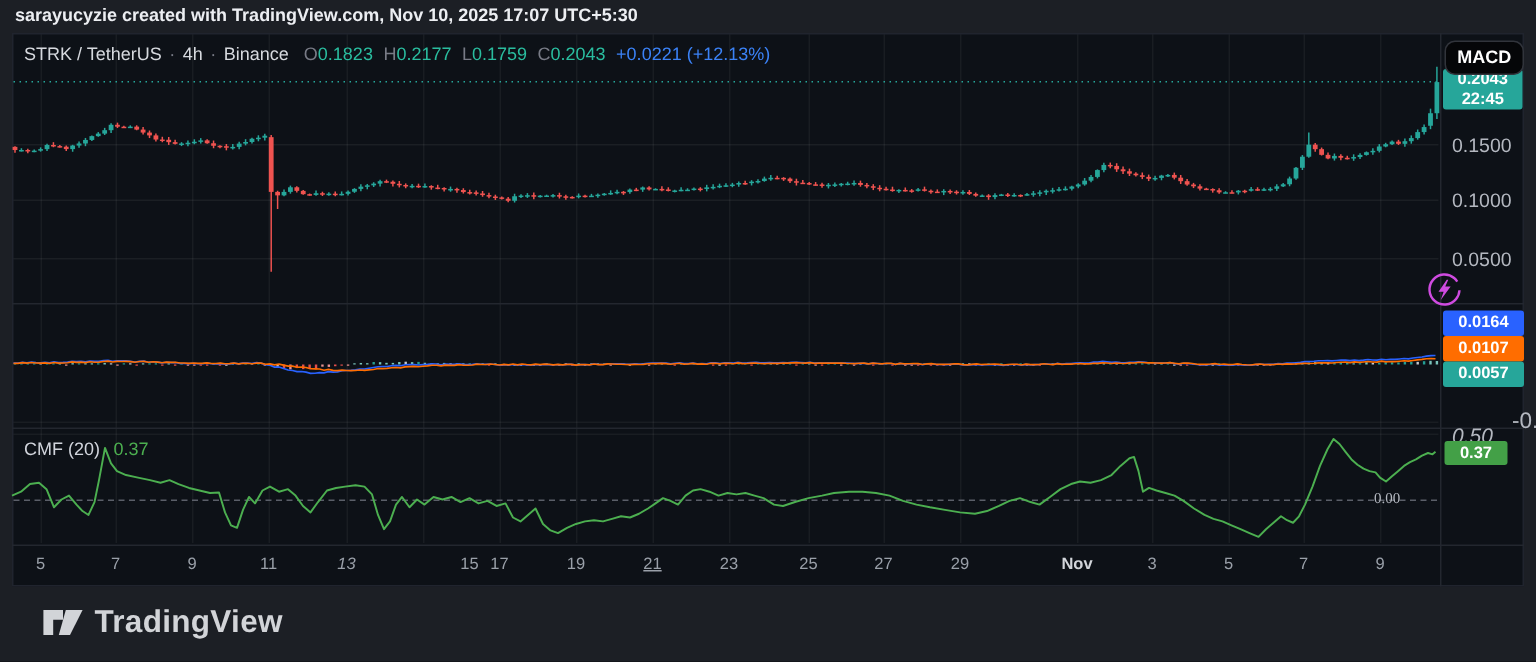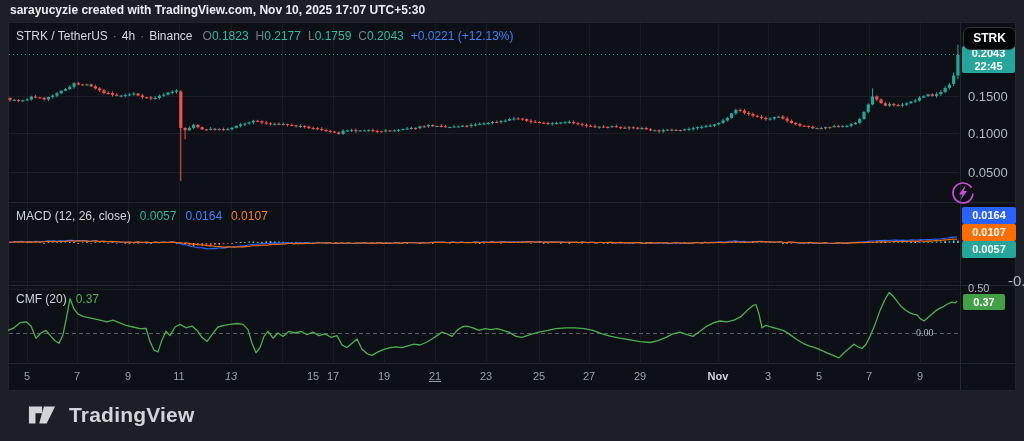--- a/index.html
+++ b/index.html
@@ -20,36 +20,36 @@
   .ohlc-v{color:#2abd9f;margin-right:7px;}
   .lg-change{color:#3b82f6;}
   .lg-title{color:#d1d4dc;margin-right:9px;}
   .val-teal{color:#26b69c;margin-right:9px;}
   .val-blue{color:#3b82ff;margin-right:9px;}
   .val-orange{color:#f7821b;}
   .val-green{color:#4caf50;font-weight:500;}
   .ps-label{position:absolute;left:968px;font-size:13px;color:#b4b8c0;z-index:3;}
   .ps-0{top:89px;}.ps-1{top:126px;}.ps-2{top:165px;}
   .macd-axis-label{position:absolute;left:1008px;top:272px;font-size:15px;color:#b4b8c0;z-index:3;}
-  .cmf-l0{position:absolute;left:968px;top:282px;font-size:11px;color:#b4b8c0;z-index:3;}
+  .cmf-l0{position:absolute;left:968px;top:282px;font-size:14px;color:#b4b8c0;z-index:3;font-style:italic;}
   .cmf-l1{position:absolute;left:916px;top:327px;font-size:10px;color:#b4b8c0;z-index:3;font-family:Liberation Serif, serif;}
   .last-badge{position:absolute;left:962px;top:46px;width:53px;height:27px;background:#26a69a;border-radius:2px;
               color:#fff;font-size:11px;font-weight:bold;text-align:center;z-index:4;line-height:13px;padding-top:1px;box-sizing:border-box;}
   .usdt-button{position:absolute;left:963px;top:27px;width:53px;height:23px;background:#050608;border:1px solid #31343b;
                border-radius:7px;color:#fff;font-size:12px;font-weight:bold;text-align:center;line-height:21px;
                z-index:5;box-sizing:border-box;cursor:pointer;}
   .ind-badge{position:absolute;left:962px;width:54px;height:17px;border-radius:2px;color:#fff;font-size:11px;
              font-weight:bold;text-align:center;line-height:17px;z-index:4;}
   .cmf-badge{position:absolute;left:963px;top:294px;width:42px;height:16px;border-radius:2px;color:#fff;
              font-size:11px;font-weight:bold;text-align:center;line-height:16px;z-index:4;}
   .x-label{position:absolute;top:370px;font-size:11px;color:#9aa0a9;transform:translateX(-50%);z-index:3;}
   .x-label.major{color:#d2d5da;font-weight:600;}
   .boost-icon{position:absolute;left:950px;top:180px;width:26px;height:26px;z-index:4;cursor:pointer;}
   .hit{position:absolute;z-index:2;}
-  .footer-logo{position:absolute;left:28px;top:402px;display:flex;align-items:center;gap:13px;z-index:3;cursor:pointer;}
+  .footer-logo{position:absolute;left:28px;top:402px;display:flex;align-items:center;gap:7px;z-index:3;cursor:pointer;}
   .footer-brand{font-size:21px;font-weight:bold;color:#d2d4d8;letter-spacing:0.2px;}
 </style>
 </head>
 <body>
 
 <div class="stage">
 
   <div class="attribution">sarayucyzie created with TradingView.com, Nov 10, 2025 17:07 UTC+5:30</div>
 
   <div class="chart-frame"></div>
@@ -759,41 +759,38 @@
     </svg>
 
   <div class="hit" style="left:8px;top:22px;width:952px;height:341px;"></div>
   <div class="hit" style="left:960px;top:22px;width:56px;height:341px;"></div>
   <div class="hit" style="left:8px;top:363px;width:952px;height:28px;"></div>
 
   <div class="legend legend-1">
     <span class="lg-strong">STRK / TetherUS</span><span class="lg-sep">·</span><span class="lg-strong">4h</span><span class="lg-sep">·</span><span class="lg-strong">Binance</span><span class="lg-gap"></span><span class="ohlc-k">O</span><span class="ohlc-v">0.1823</span><span class="ohlc-k">H</span><span class="ohlc-v">0.2177</span><span class="ohlc-k">L</span><span class="ohlc-v">0.1759</span><span class="ohlc-k">C</span><span class="ohlc-v">0.2043</span><span class="lg-change">+0.0221 (+12.13%)</span>
   </div>
 
-  <div class="legend legend-2">
-    <span class="lg-title">MACD (12, 26, close)</span><span class="val-teal">0.0057</span><span class="val-blue">0.0164</span><span class="val-orange">0.0107</span>
-  </div>
 
   <div class="legend legend-3">
     <span class="lg-title">CMF (20)</span><span class="val-green">0.37</span>
   </div>
 
   <div class="ps-label ps-0">0.1500</div>
   <div class="ps-label ps-1">0.1000</div>
   <div class="ps-label ps-2">0.0500</div>
   <div class="macd-axis-label">-0.1000</div>
   <div class="cmf-l0">0.50</div>
   <div class="cmf-l1">0.00</div>
 
   <div class="last-badge">
     <div>0.2043</div>
     <div>22:45</div>
   </div>
 
-  <div class="usdt-button">STRK</div>
+  <div class="usdt-button">MACD</div>
 
   <div class="boost-icon">
     <svg width="26" height="26" viewBox="0 0 26 26">
       <circle cx="13" cy="13" r="10" fill="none" stroke="#cf4be0" stroke-width="1.6" stroke-dasharray="50 6" transform="rotate(40 13 13)"></circle>
       <path d="M14.5 6.5 L9 14.5 h3.4 L10.5 20 l6.6 -9 h-3.6 l2 -4.5 z" fill="#cf4be0"></path>
     </svg>
   </div>
 
   <div class="footer-logo">
     <svg width="28" height="26" viewBox="0 0 30 26">

